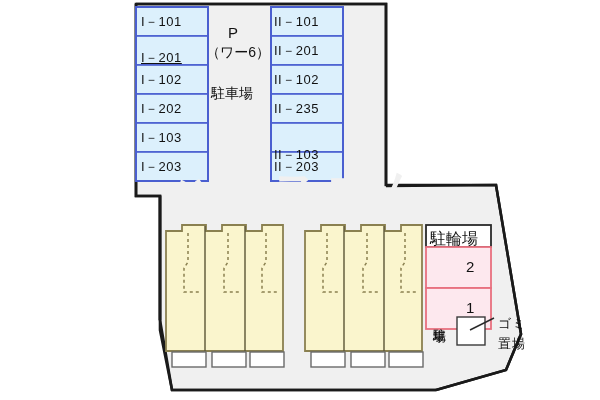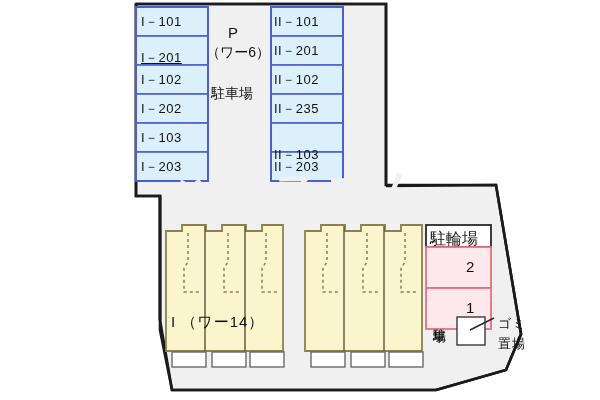--- a/index.html
+++ b/index.html
@@ -130,21 +130,20 @@
   <div class="lbl stall-txt" style="left:274px;top:42px;">II－201</div>
   <div class="lbl stall-txt" style="left:274px;top:71px;">II－102</div>
   <div class="lbl stall-txt" style="left:274px;top:100px;">II－235</div>
   <div class="lbl stall-txt" style="left:274px;top:146px;">II－103</div>
   <div class="lbl stall-txt" style="left:274px;top:158px;">II－203</div>
 
   <div class="lbl p-main" style="left:228px;top:24px;">P</div>
   <div class="lbl p-sub" style="left:206px;top:44px;">（ワー6）</div>
   <div class="lbl p-jp" style="left:211px;top:85px;">駐車場</div>
 
-  <div class="lbl bld-txt" style="left:171px;top:313px;">I （ワー14）</div>
 
   <div class="lbl chu-rin" style="left:430px;top:229px;">駐輪場</div>
   <div class="lbl pink-num" style="left:466px;top:258px;">2</div>
   <div class="lbl pink-num" style="left:466px;top:299px;">1</div>
 
   <div class="lbl vert-jp" style="left:433px;top:318px;">駐車場</div>
 
   <div class="lbl gomi" style="left:498px;top:316px;">ゴミ</div>
   <div class="lbl gomi" style="left:498px;top:336px;">置場</div>
 

